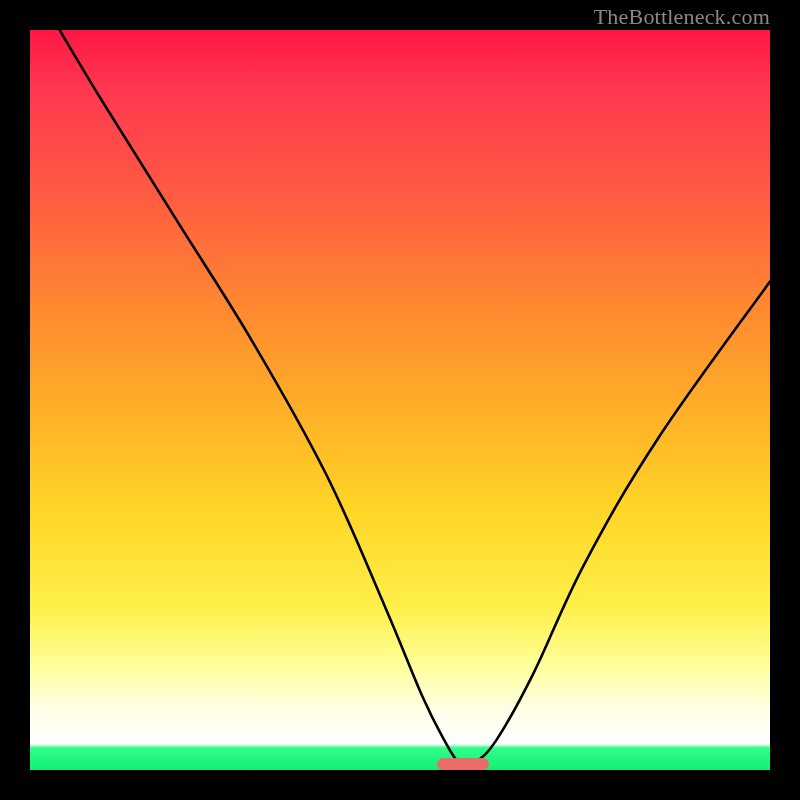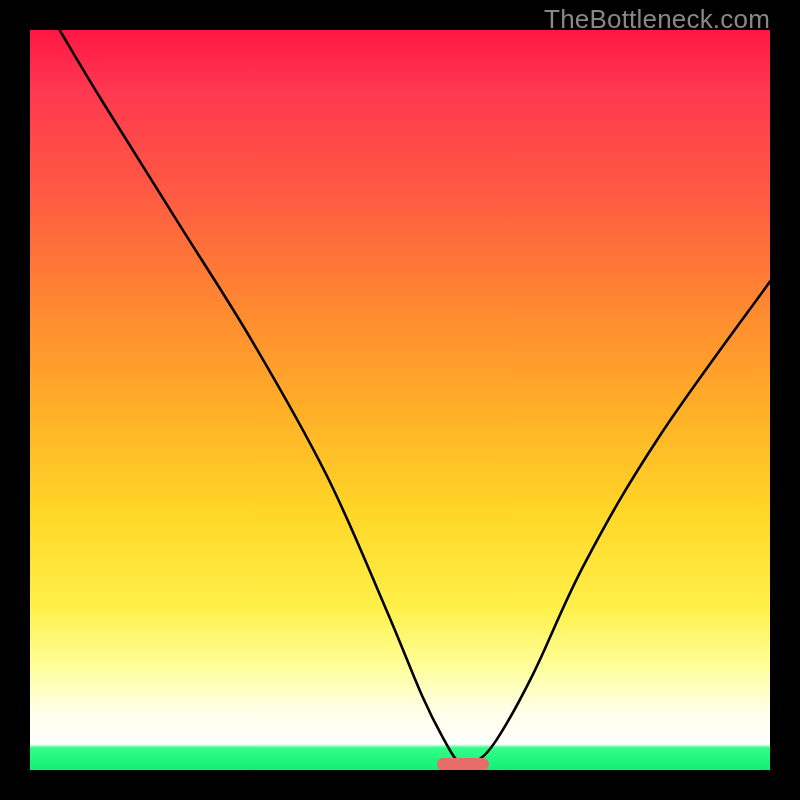--- a/index.html
+++ b/index.html
@@ -55,23 +55,24 @@
     height: 12px;
     border-radius: 6px;
     background: #e86d6a;
     bottom: 0px;
   }
   .watermark {
     position: absolute;
     top: 4px;
     right: 30px;
     color: #888;
-    font-size: 26px;
+    font-size: 22px;
     font-weight: 500;
     letter-spacing: 0.2px;
+    font-family: Liberation Serif, serif;
   }
 </style>
 </head>
 <body>
 
 <div class="frame">
 
   <div class="watermark">TheBottleneck.com</div>
 
   <div class="plot-area">

